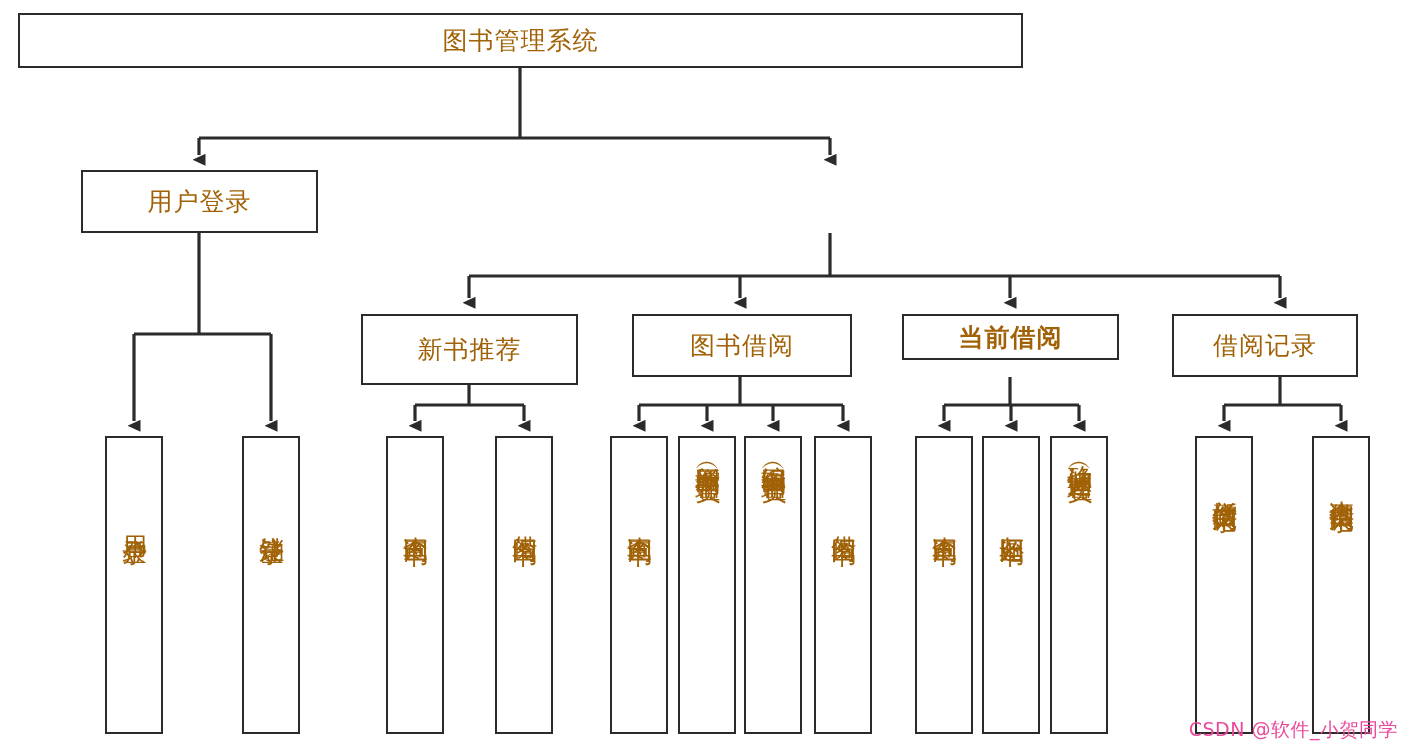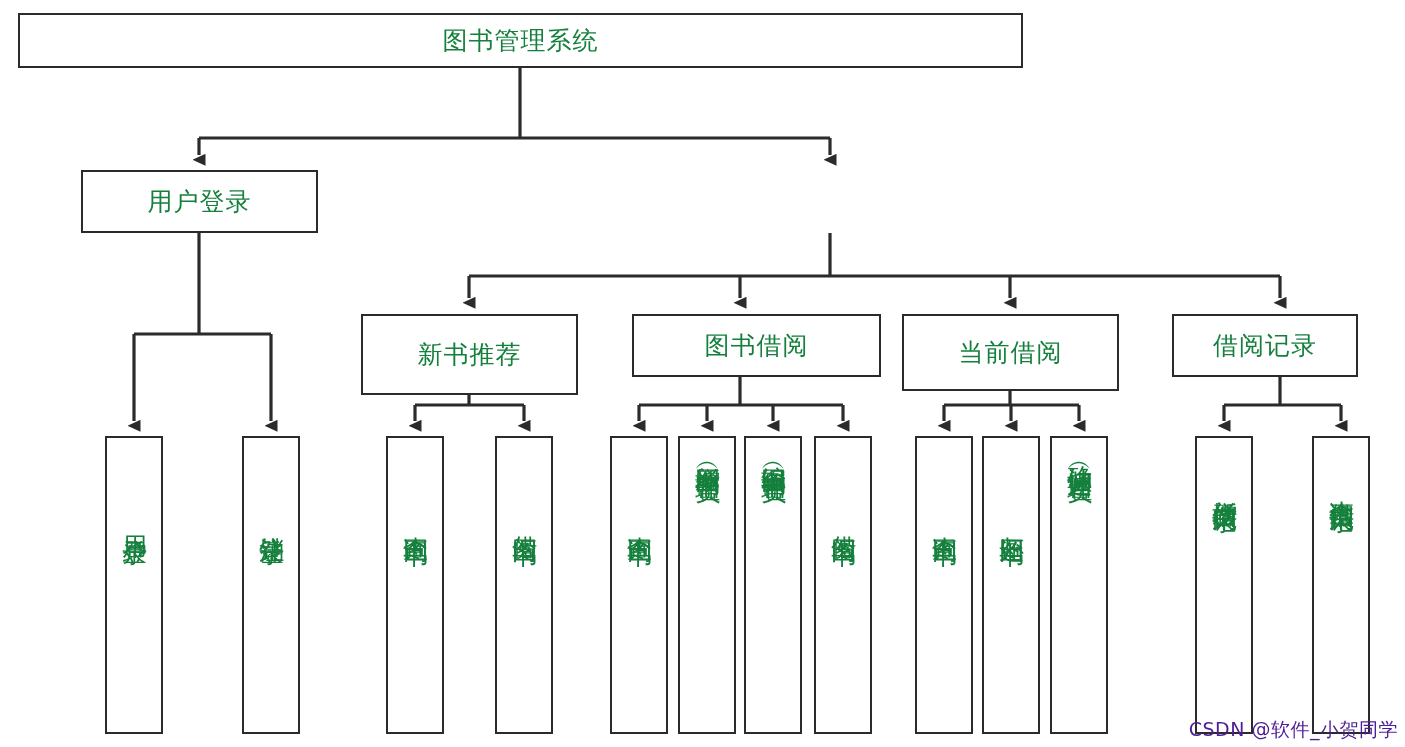--- a/index.html
+++ b/index.html
@@ -22,21 +22,21 @@
     pointer-events:none;
   }
   .node{
     position:absolute;
     box-sizing:border-box;
     border:2.5px solid #2b2b2b;
     background:#ffffff;
     display:flex;
     align-items:center;
     justify-content:center;
-    color:#15803d;
+    color:#a16207;
   }
   .node .label{
     display:block;
     white-space:pre;
     text-align:center;
     line-height:1.08;
   }
   
   .node.h .label{
     font-size:25px;
@@ -55,21 +55,21 @@
     font-size:25px;
     line-height:1.22;
     letter-spacing:2px;
     height:auto;
   }
   .watermark{
     position:absolute;
     right:7px;
     bottom:4px;
     font-size:19px;
-    color:#4c1d95;
+    color:#ec4899;
     letter-spacing:0.5px;
     white-space:nowrap;
     user-select:none;
   }
 </style>
 </head>
 <body>
 
 <div id="canvas">
 
@@ -125,27 +125,27 @@
   </svg>
 
   <div class="node h root" style="left:18px;top:13px;width:1005px;height:55px;">
     <span class="label">图书管理系统</span>
   </div>
 
   <div class="node h" style="left:81px;top:170px;width:237px;height:63px;">
     <span class="label">用户登录</span>
   </div>
 
-  <div class="node h" style="left:361px;top:314px;width:217px;height:81px;">
+  <div class="node h" style="left:361px;top:314px;width:217px;height:71px;">
     <span class="label">新书推荐</span>
   </div>
-  <div class="node h" style="left:632px;top:314px;width:249px;height:63px;">
+  <div class="node h" style="left:632px;top:314px;width:220px;height:63px;">
     <span class="label">图书借阅</span>
   </div>
-  <div class="node h" style="left:902px;top:314px;width:217px;height:77px;">
+  <div class="node h" style="left:902px;top:314px;width:217px;height:46px;font-weight:bold;">
     <span class="label">当前借阅</span>
   </div>
   <div class="node h" style="left:1172px;top:314px;width:186px;height:63px;">
     <span class="label">借阅记录</span>
   </div>
 
   <div class="node v" style="left:105px;top:436px;width:58px;height:298px;padding-top:78px;">
     <span class="label">用户登录</span>
   </div>
   <div class="node v" style="left:242px;top:436px;width:58px;height:298px;padding-top:78px;">

